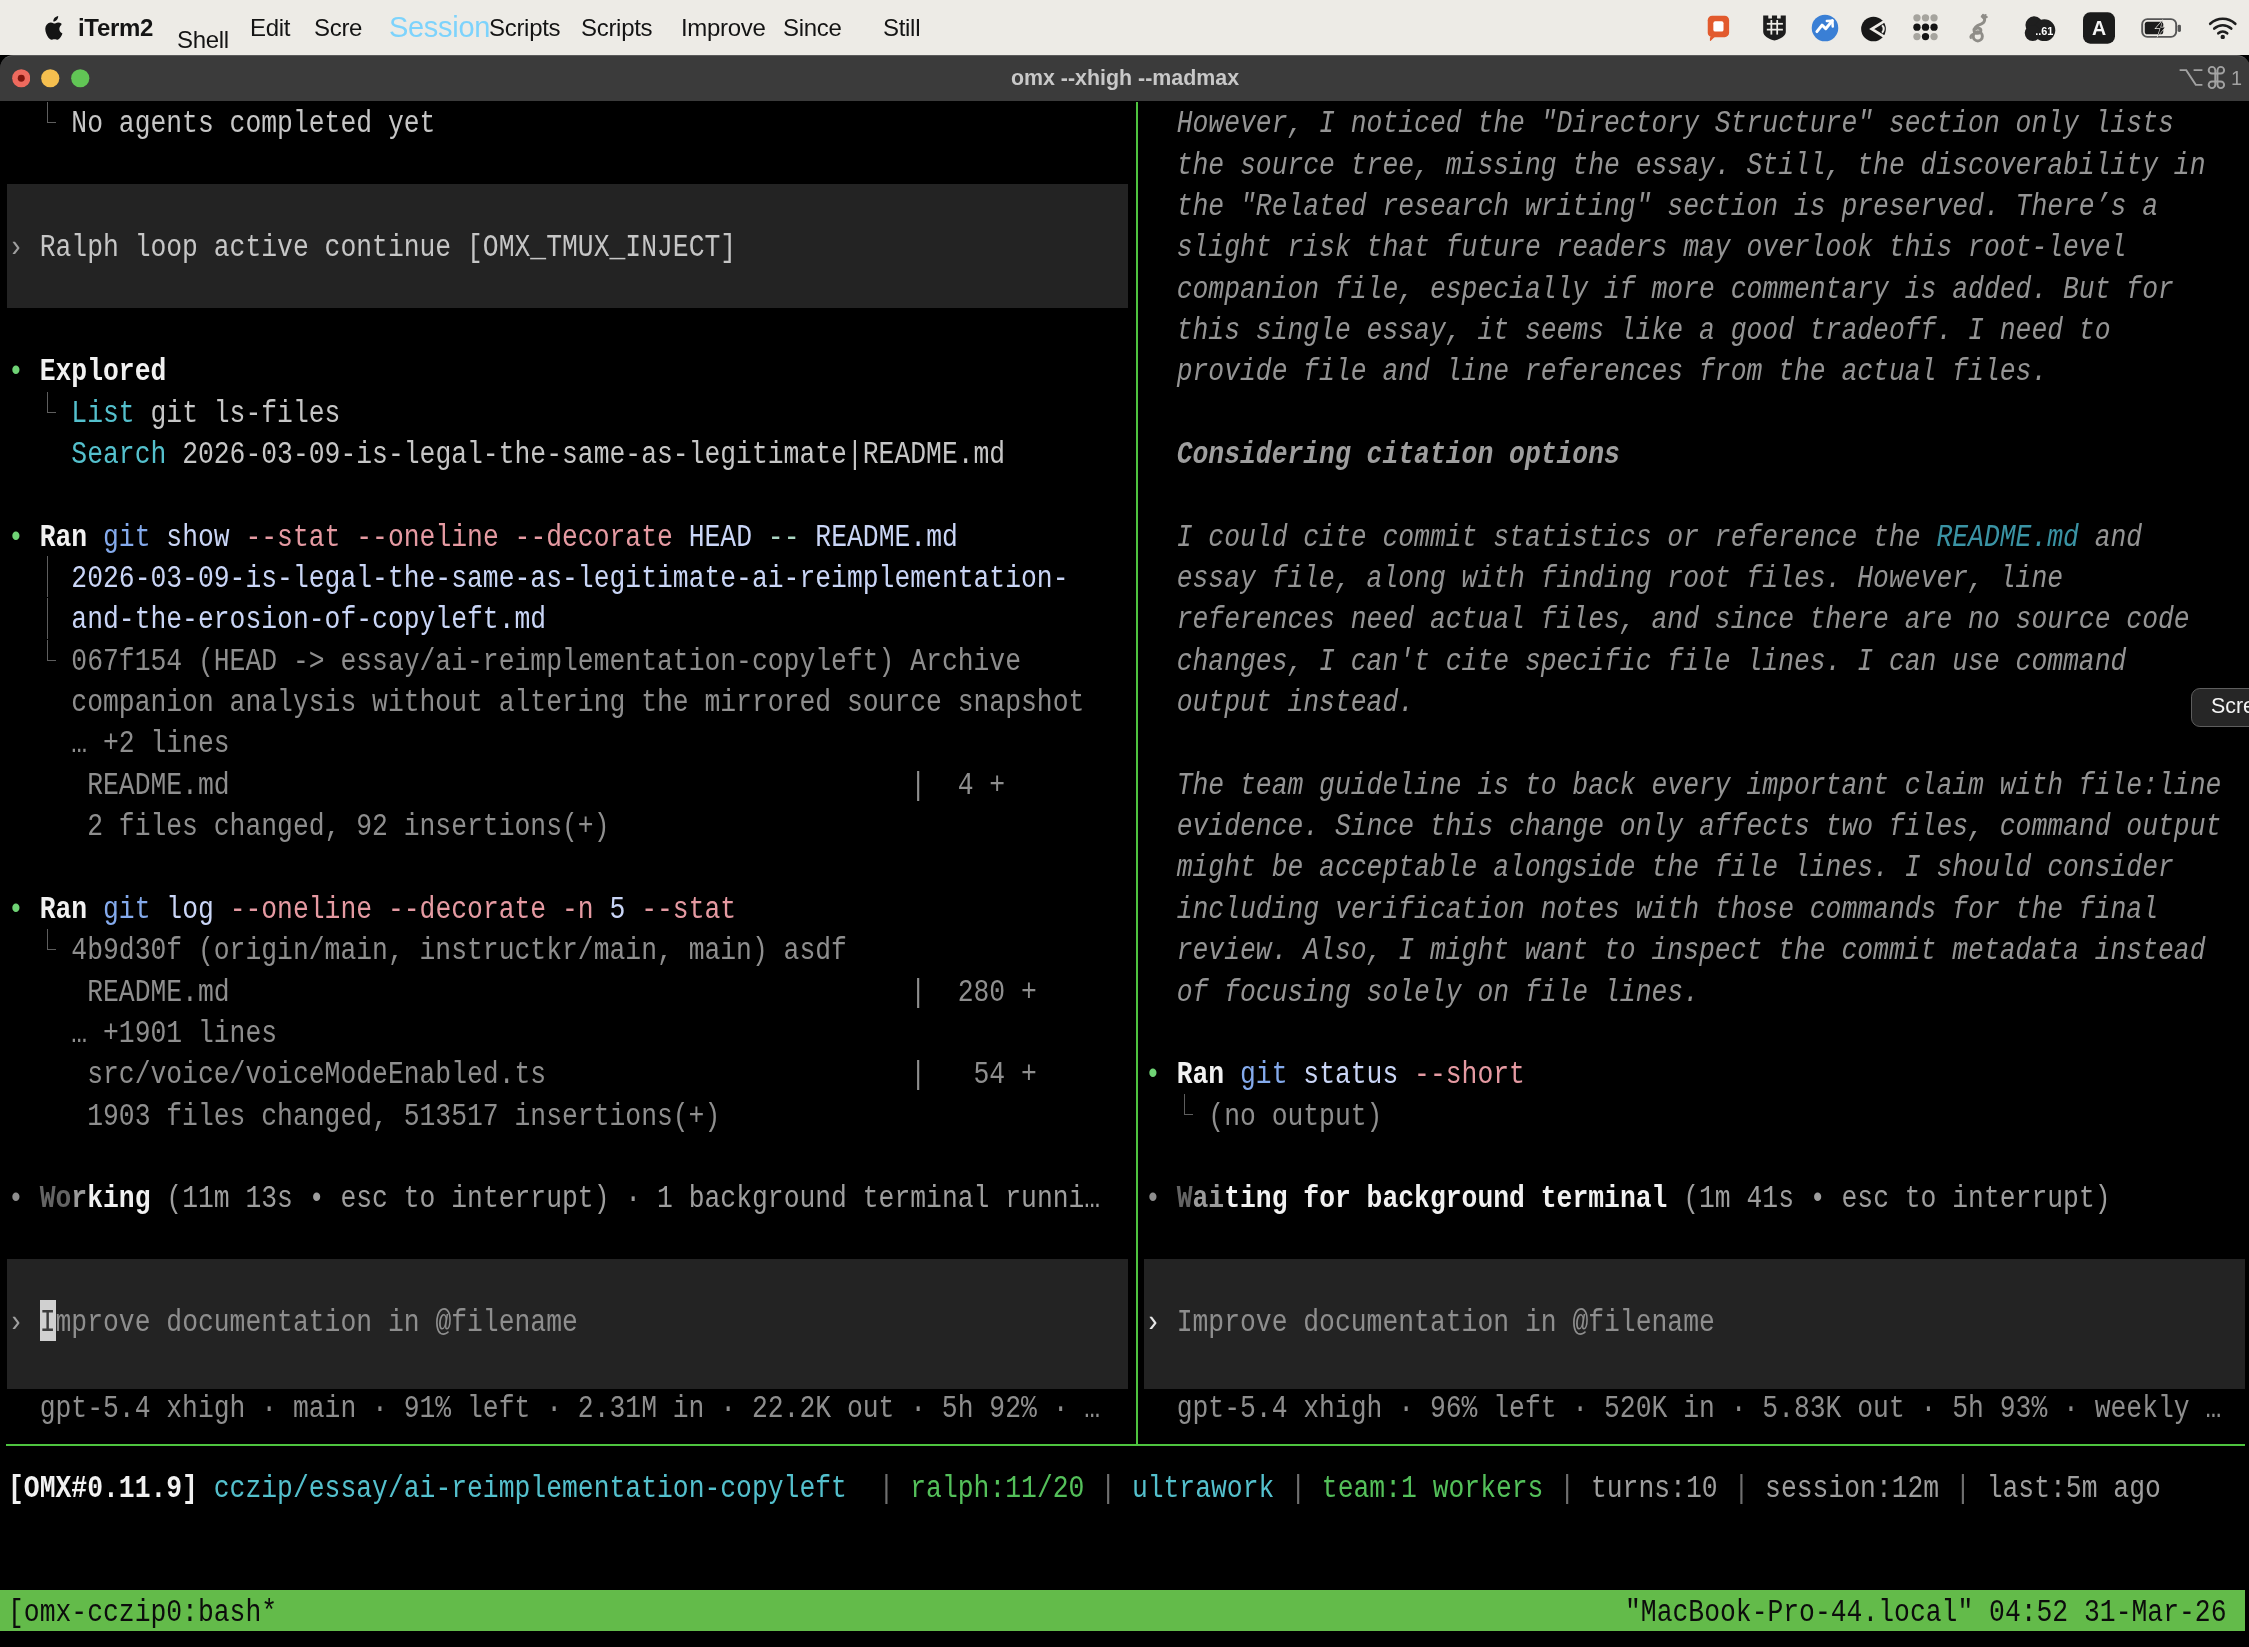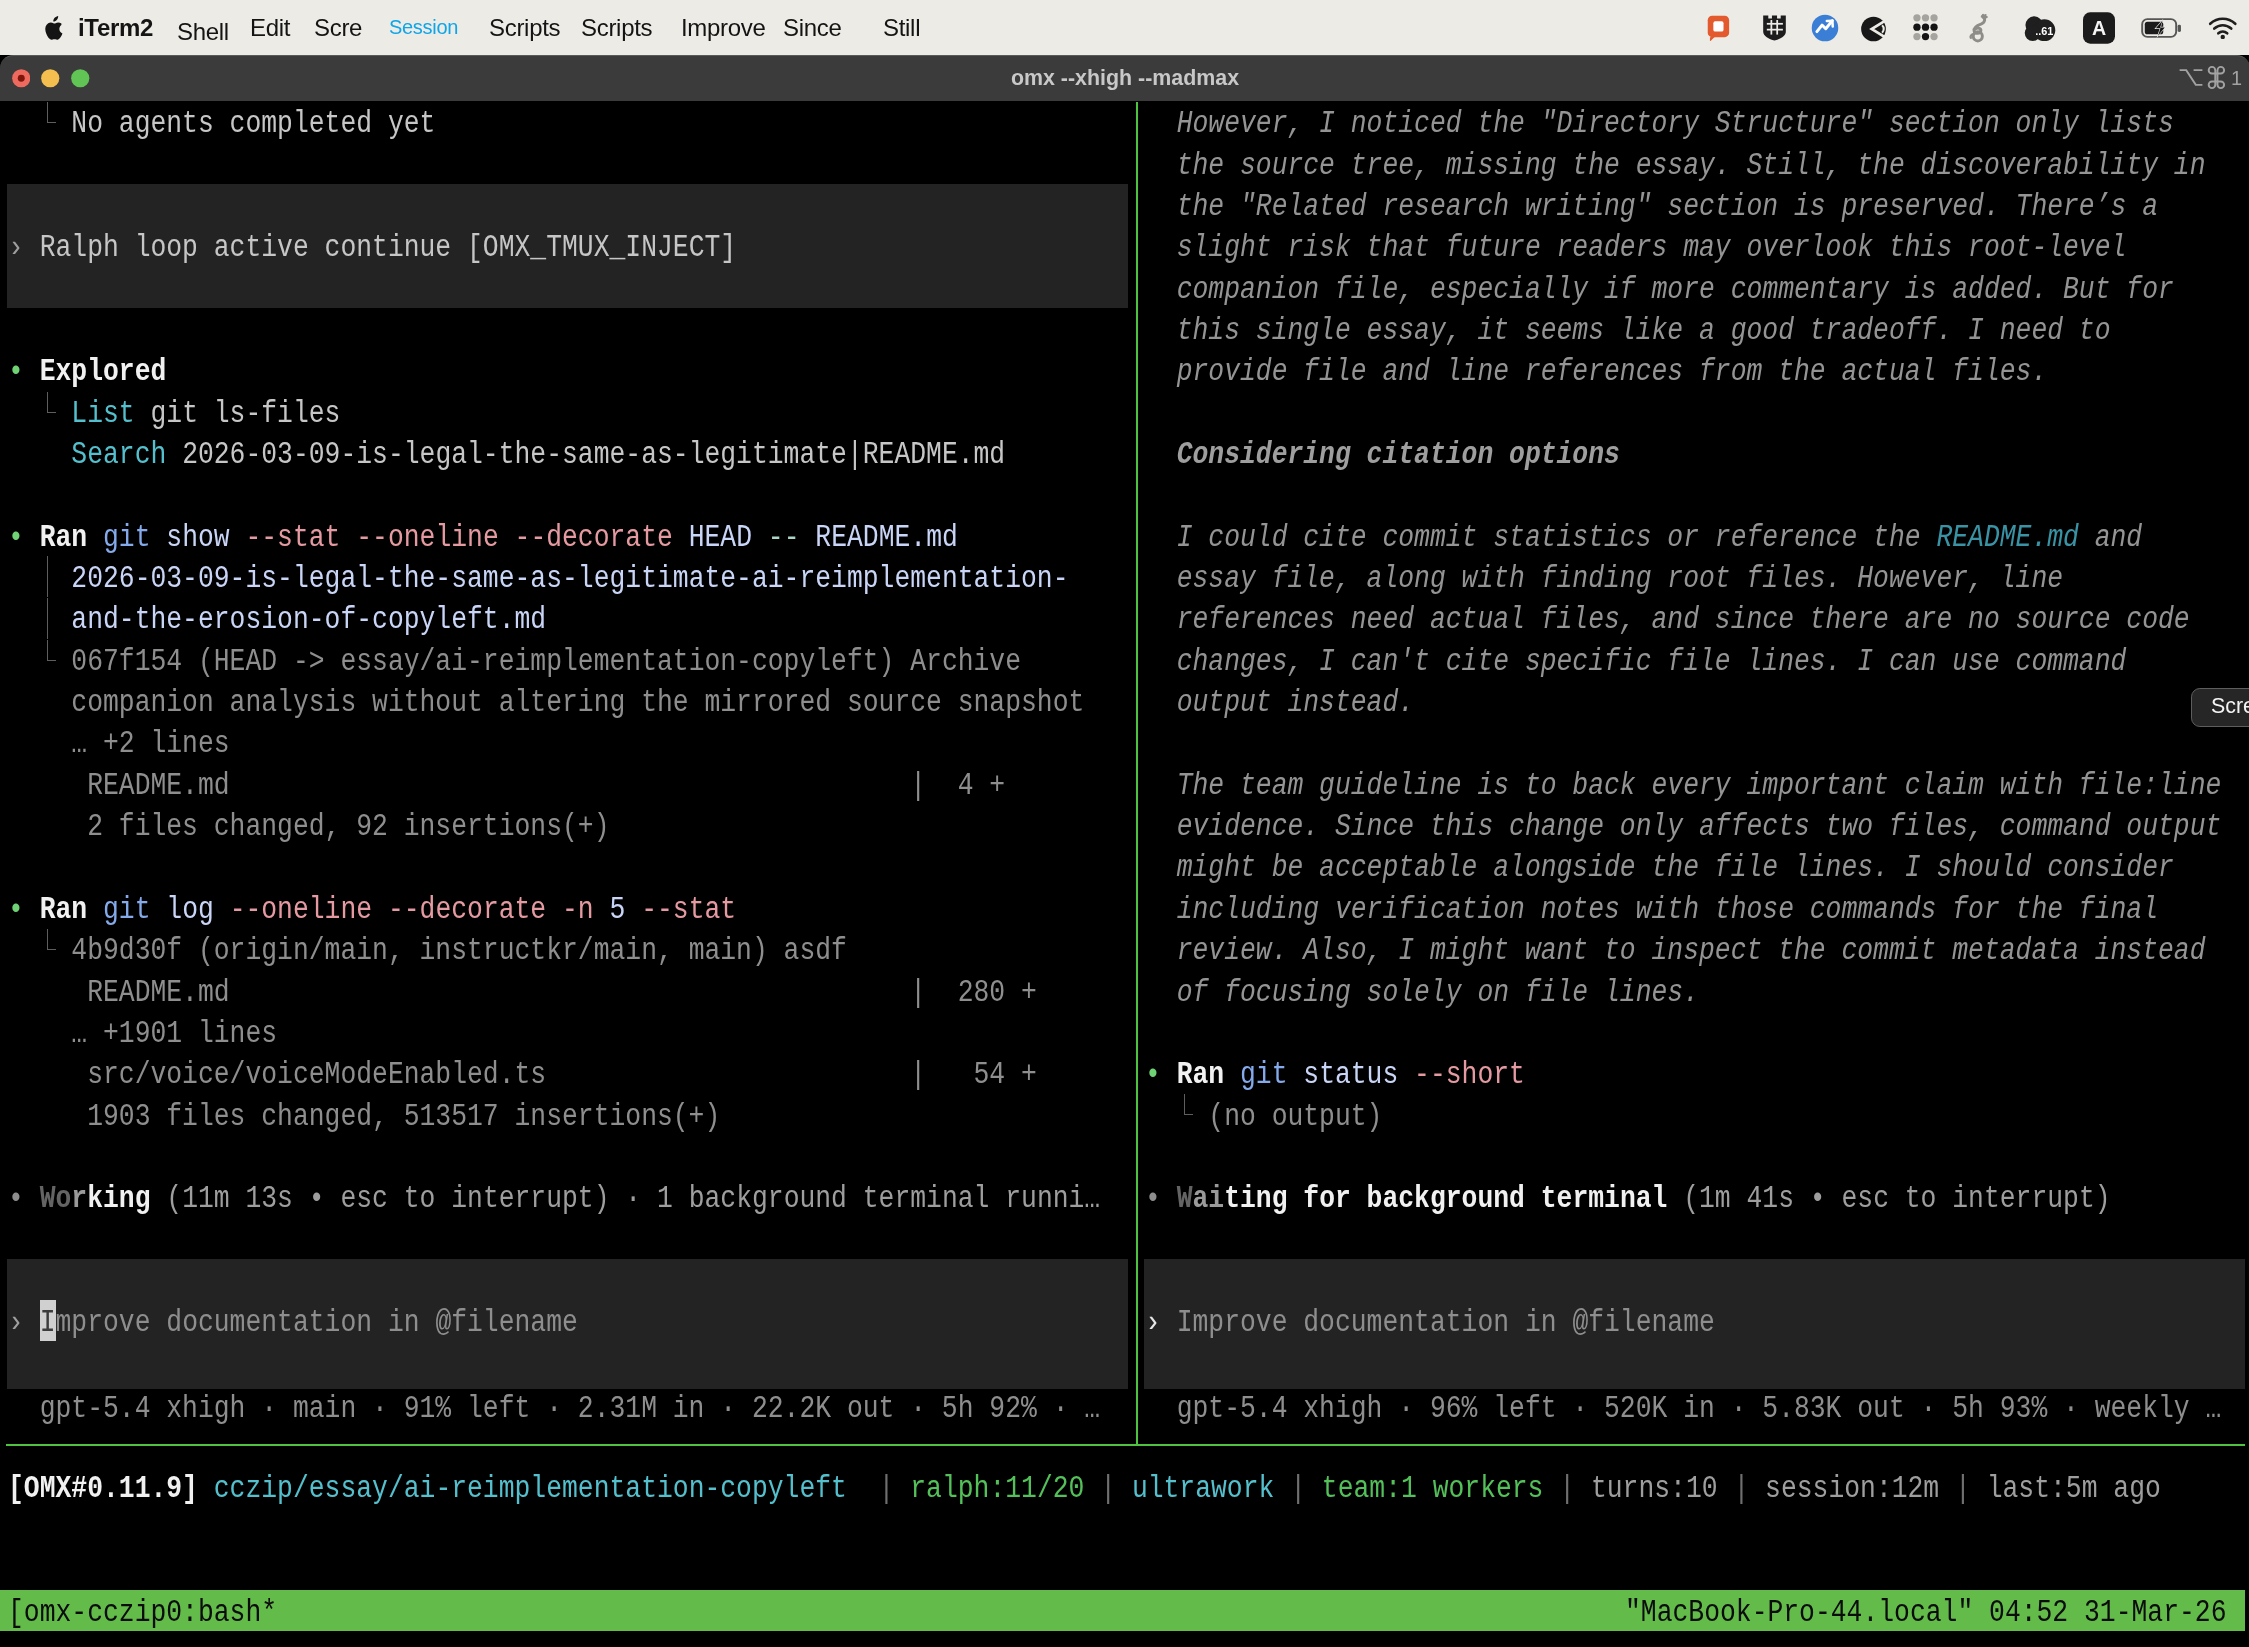--- a/index.html
+++ b/index.html
@@ -17,24 +17,24 @@
 .tree{position:absolute;border-color:#5e5e5e}
 .abs{position:absolute}
 </style></head>
 <body>
 <div class="abs" style="left:0;top:0;width:2250px;height:55px;background:#edebe6"></div>
 <svg class="abs" style="left:44px;top:14.8px" width="20.7" height="25" viewBox="0 0 28 34">
 <path fill="#141414" d="M19.2 1.2c.2 1.9-.6 3.8-1.7 5.2-1.2 1.4-3.1 2.5-4.9 2.4-.2-1.8.7-3.7 1.8-4.9C15.6 2.5 17.6 1.4 19.2 1.2z"></path>
 <path fill="#141414" d="M23.6 11.5c-2.6-1.6-6-1.3-7.9-.4-1 .5-1.9.5-3 0-1.5-.7-4.4-1.5-7 .2C2.3 13.5 1 17.6 2 22.2c.9 4.3 3.4 8.6 5.9 10.6 1.2 1 2.6 1.1 3.7.6 1.2-.5 2.3-.8 3.9-.3 1.3.4 2.4.7 3.8.1 2.3-1 4.8-5.2 5.7-8-3-1.4-4.2-3.5-4.2-6.1 0-2.8 1.6-4.8 2.8-5.6z"></path>
   </svg>
 <div class="abs" style="left:78px;top:0;height:55px;line-height:55px;font-weight:bold;font-size:24px;letter-spacing:-0.3px;color:#141414">iTerm2</div>
-<div class="abs" style="left:177px;top:4px;height:49px;line-height:55px;font-size:24px;letter-spacing:-0.3px;color:#141414">Shell</div>
+<div class="abs" style="left:177px;top:12px;height:49px;line-height:55px;font-size:24px;letter-spacing:-0.3px;color:#141414">Shell</div>
 <div class="abs" style="left:250px;top:0;height:55px;line-height:55px;font-size:24px;letter-spacing:-0.3px;color:#141414">Edit</div>
 <div class="abs" style="left:314px;top:0;height:55px;line-height:55px;font-size:24px;letter-spacing:-0.3px;color:#141414">Scre</div>
-<div class="abs" style="left:389px;top:0;height:55px;line-height:55px;font-size:20px;letter-spacing:-0.3px;color:#0ea5e9">Session</div>
+<div class="abs" style="left:389px;top:0;height:55px;line-height:55px;font-size:29px;letter-spacing:-0.3px;color:#7dd3fc">Session</div>
 <div class="abs" style="left:489px;top:0;height:55px;line-height:55px;font-size:24px;letter-spacing:-0.3px;color:#141414">Scripts</div>
 <div class="abs" style="left:581px;top:0;height:55px;line-height:55px;font-size:24px;letter-spacing:-0.3px;color:#141414">Scripts</div>
 <div class="abs" style="left:681px;top:0;height:55px;line-height:55px;font-size:24px;letter-spacing:-0.3px;color:#141414">Improve</div>
 <div class="abs" style="left:783px;top:0;height:55px;line-height:55px;font-size:24px;letter-spacing:-0.3px;color:#141414">Since</div>
 <div class="abs" style="left:883px;top:0;height:55px;line-height:55px;font-size:24px;letter-spacing:-0.3px;color:#141414">Still</div>
 <svg class="abs" style="left:1707px;top:14.8px" width="23.6" height="26.6" viewBox="0 0 32 36">
 <path fill="#e25a2d" d="M4 30 L4 36 L11 29 Z"></path>
 <rect x="1" y="1" width="29" height="29" rx="6" fill="#e25a2d"></rect>
 <rect x="8.6" y="8.6" width="13.8" height="13.8" rx="2.5" fill="#fff"></rect>
   </svg>

